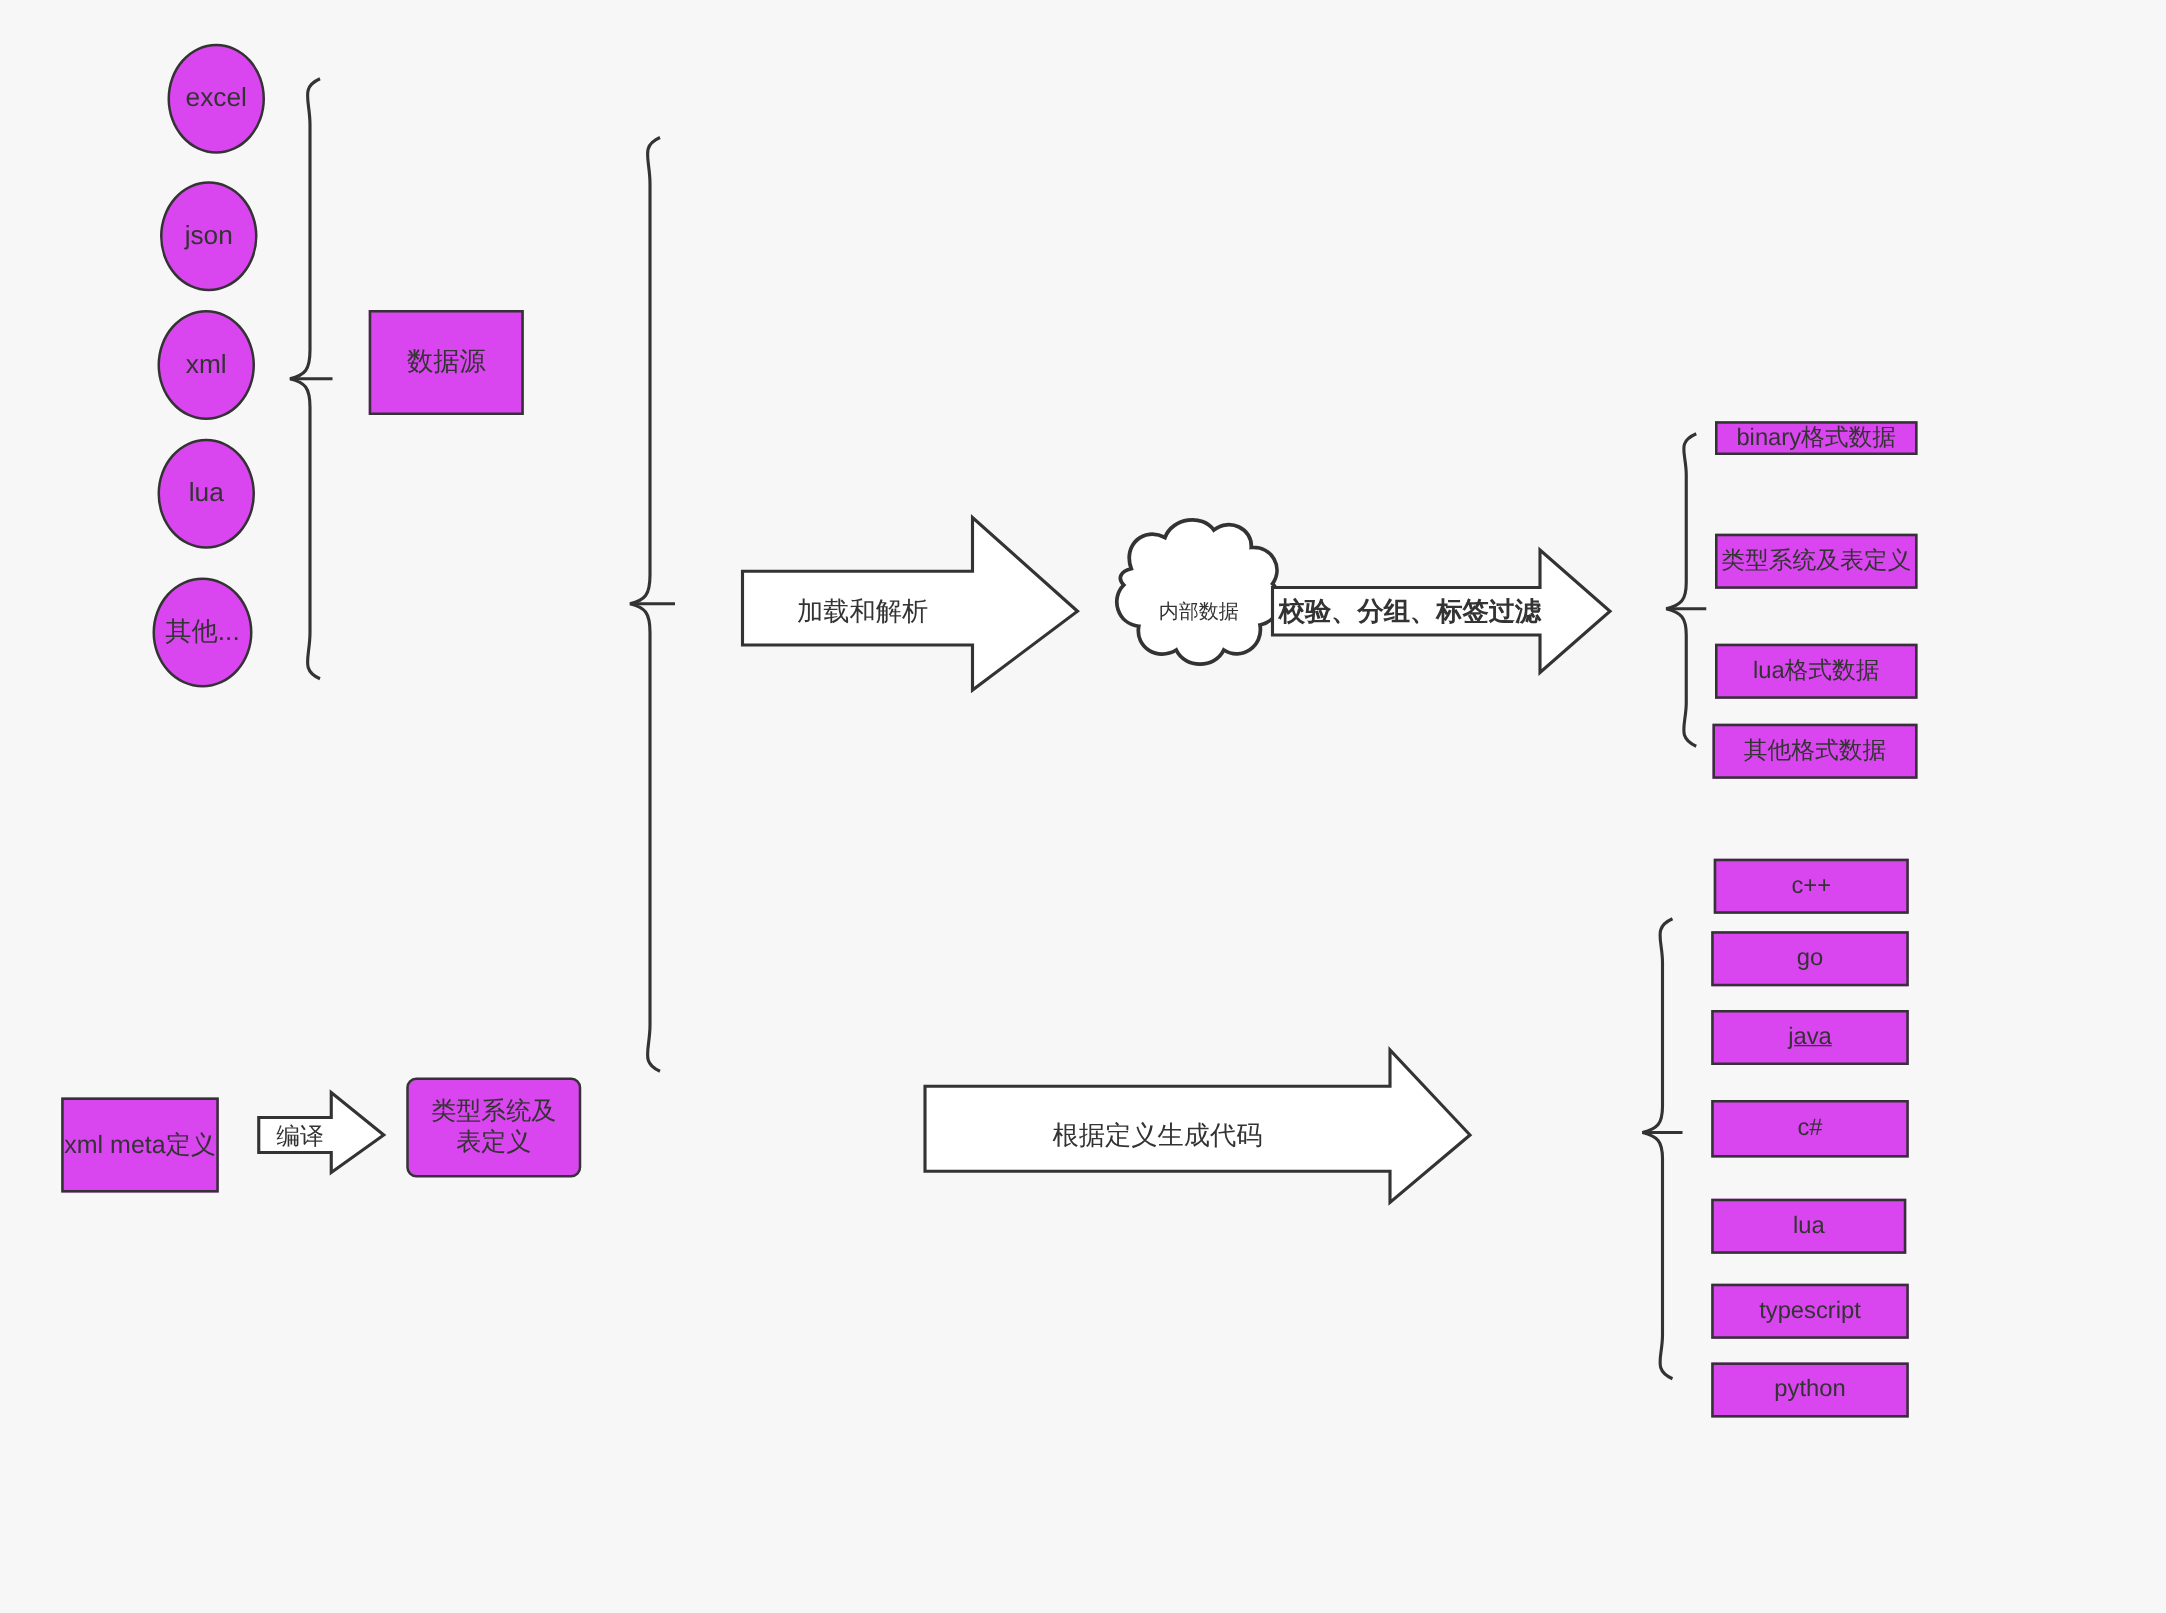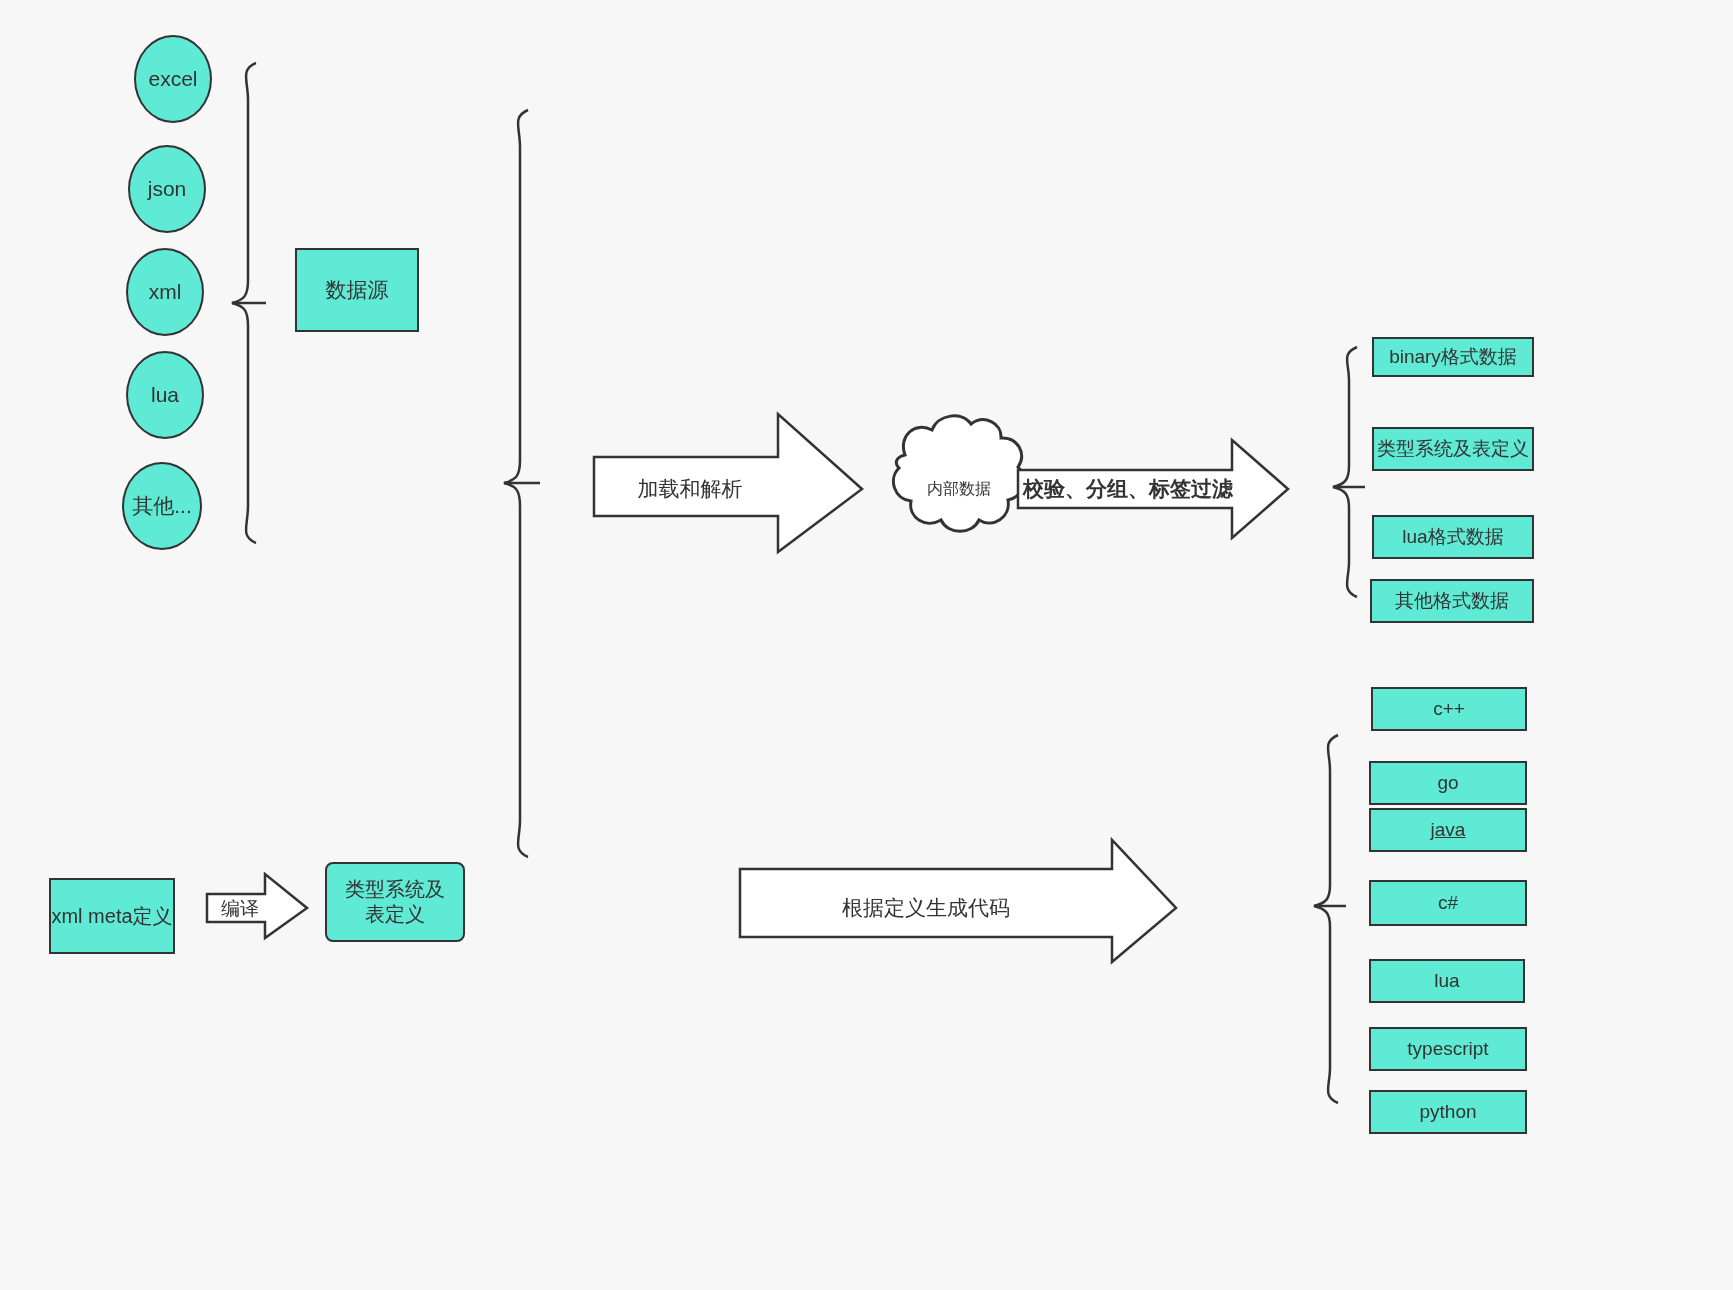--- a/index.html
+++ b/index.html
@@ -22,21 +22,21 @@
     width: 1733px;
     height: 1290px;
   }
   .node {
     position: absolute;
     box-sizing: border-box;
     display: flex;
     align-items: center;
     justify-content: center;
     text-align: center;
-    background: #5eead4;
+    background: #d946ef;
     border: 2.5px solid #333333;
     color: #333333;
     line-height: 1.25;
   }
   .ellipse {
     border-radius: 50%;
     font-size: 21px;
   }
   .rect {
     font-size: 21px;
@@ -176,37 +176,37 @@
 <div class="node rect" style="left:295px; top:248px; width:124px; height:84px;">
   <span>数据源</span>
 </div>
 
 <div class="arrow-label" style="left:600px; top:469px; width:180px; height:40px;">加载和解析</div>
 
 <div class="cloud-label" style="left:893px; top:470px; width:132px; height:38px;">内部数据</div>
 
 <div class="arrow-label" style="left:1022px; top:469px; width:212px; height:40px;font-weight:bold;">校验、分组、标签过滤</div>
 
-<div class="node rect outbox" style="left:1372px; top:337px; width:162px; height:40px;">
+<div class="node rect outbox" style="left:1372px; top:337px; width:162px; height:27px;">
   <span>binary格式数据</span>
 </div>
 <div class="node rect outbox" style="left:1372px; top:427px; width:162px; height:44px;">
   <span>类型系统及表定义</span>
 </div>
 <div class="node rect outbox" style="left:1372px; top:515px; width:162px; height:44px;">
   <span>lua格式数据</span>
 </div>
 <div class="node rect outbox" style="left:1370px; top:579px; width:164px; height:44px;">
   <span>其他格式数据</span>
 </div>
 
 <div class="node rect langbox" style="left:1371px; top:687px; width:156px; height:44px;">
   <span>c++</span>
 </div>
-<div class="node rect langbox" style="left:1369px; top:745px; width:158px; height:44px;margin-top:16px;">
+<div class="node rect langbox" style="left:1369px; top:745px; width:158px; height:44px;">
   <span>go</span>
 </div>
 <div class="node rect langbox" style="left:1369px; top:808px; width:158px; height:44px;text-decoration:underline;">
   <span>java</span>
 </div>
 <div class="node rect langbox" style="left:1369px; top:880px; width:158px; height:46px;">
   <span>c#</span>
 </div>
 <div class="node rect langbox" style="left:1369px; top:959px; width:156px; height:44px;">
   <span>lua</span>

